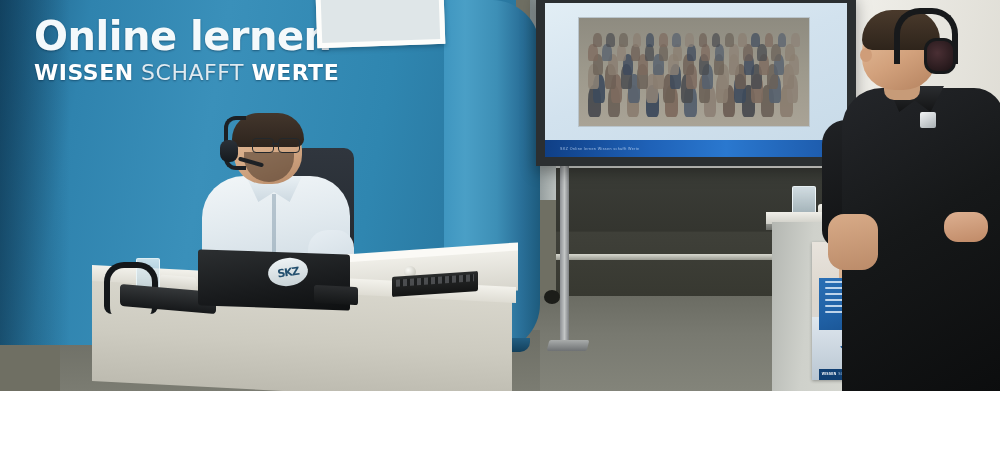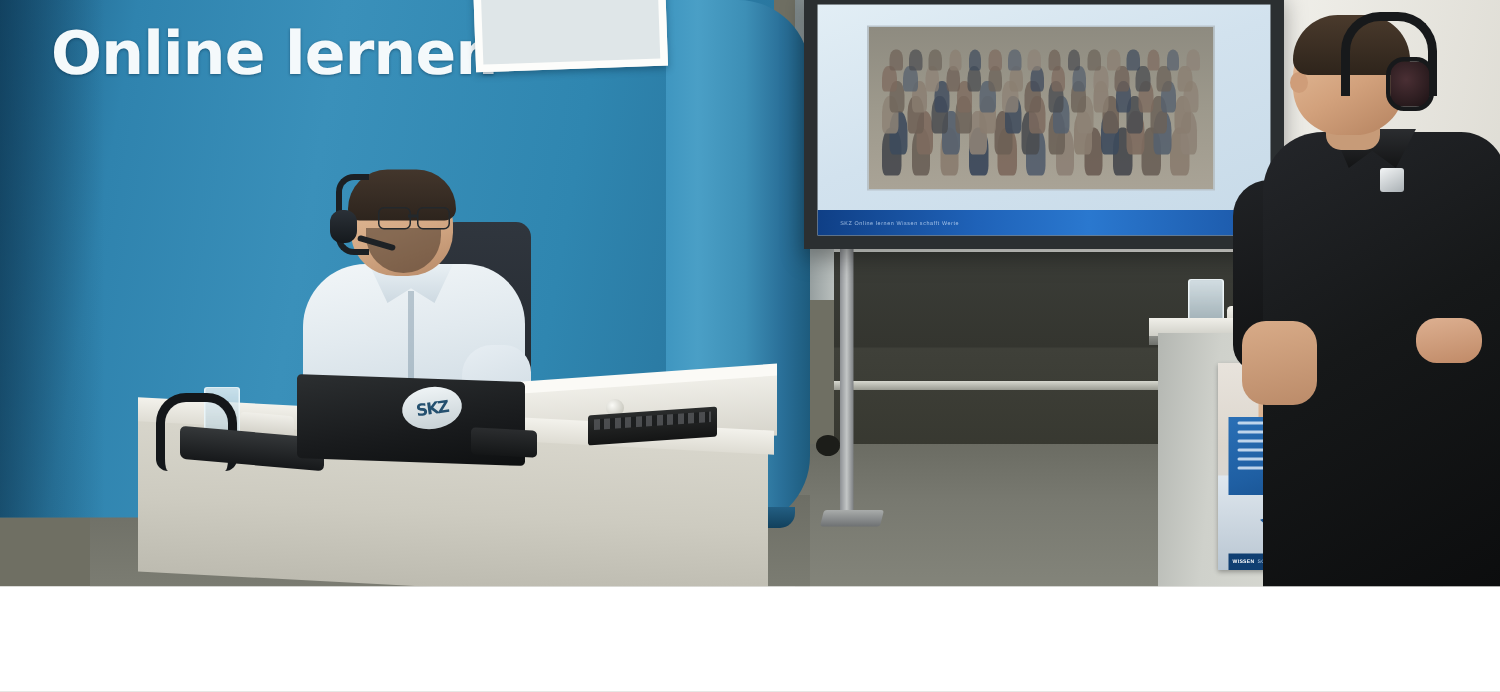--- a/index.html
+++ b/index.html
@@ -234,20 +234,25 @@
     <div class="wall-corner"></div>
     <div class="acoustic"></div>
     <div class="acoustic-rail"></div>
     <div class="floor"></div>
     <div class="floor-left"></div>
 
     <div class="banner">
       <div class="banner-shadow"></div>
       <div class="banner-head">
         <div class="banner-h1">Online lernen</div>
+        <div class="banner-h2">
+          <span class="w-bold">WISSEN</span>
+          <span class="w-light">SCHAFFT</span>
+          <span class="w-bold">WERTE</span>
+        </div>
       </div>
     </div>
     <div class="banner-curl"></div>
     <div class="banner-foot"></div>
 
     <div class="frame"></div>
 
     <div class="screen-stand"></div>
     <div class="screen-stand2"></div>
     <div class="screen-foot"></div>

